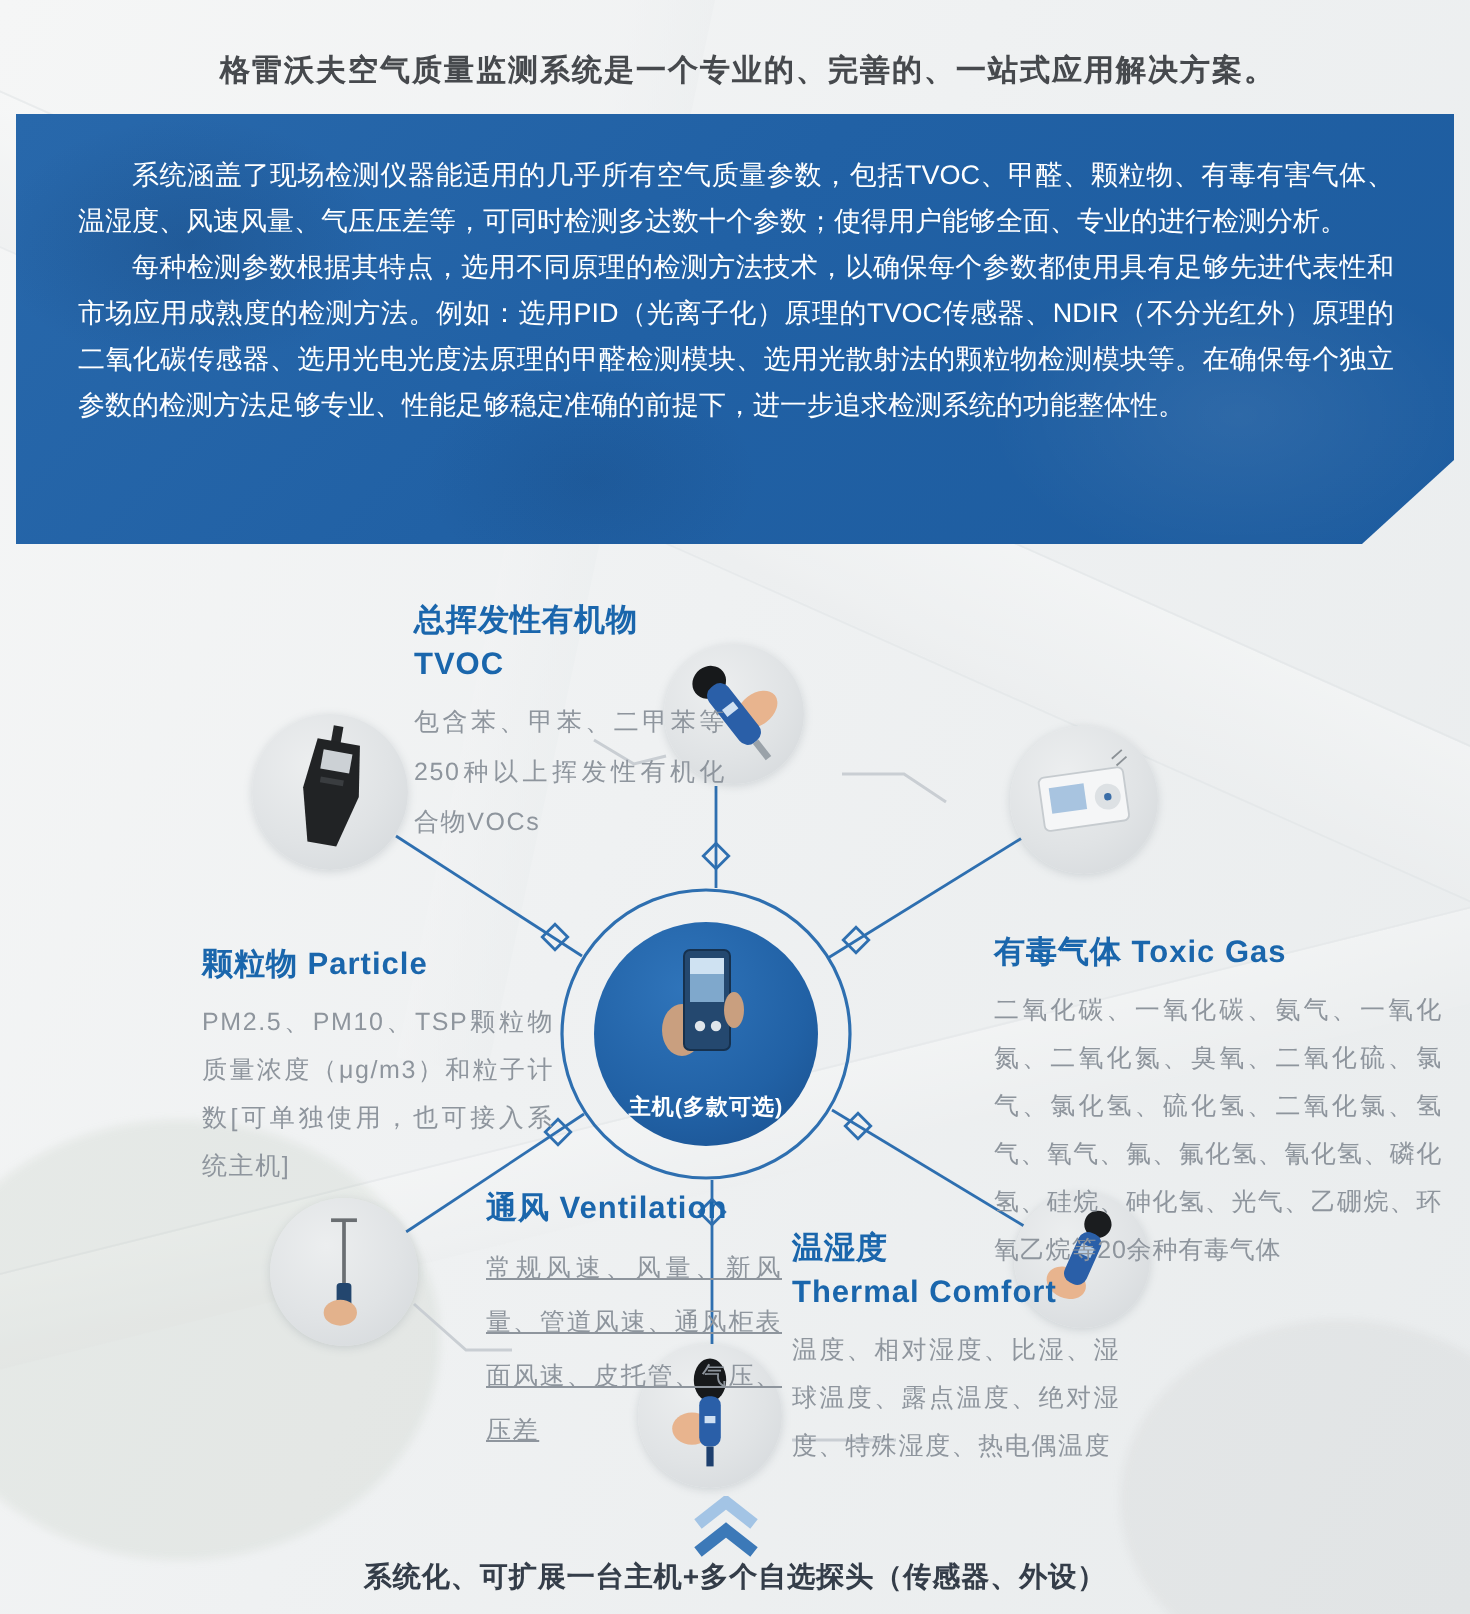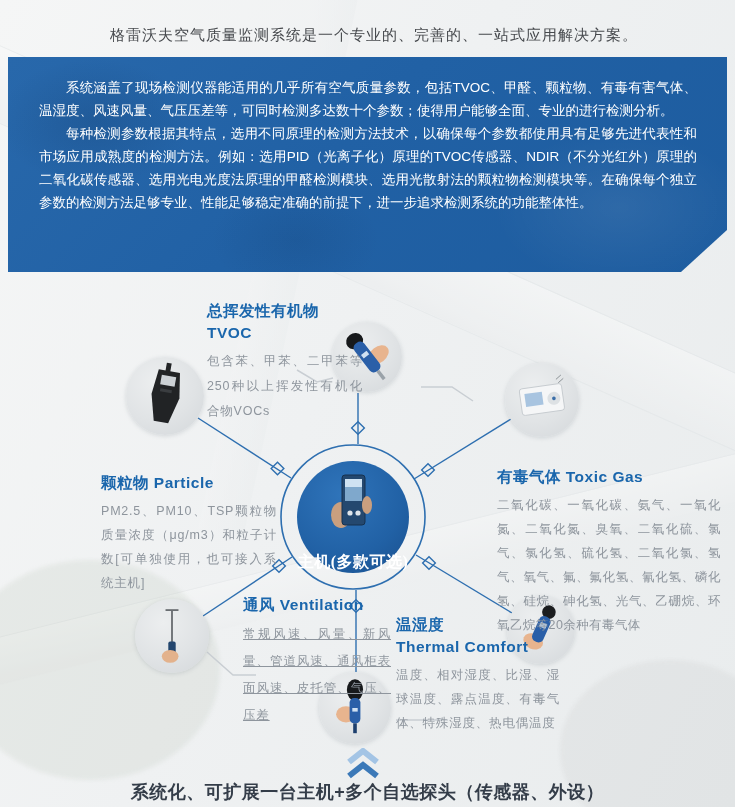--- a/index.html
+++ b/index.html
@@ -16,21 +16,21 @@
       background:linear-gradient(#f7f8f8,#edeff0);border-top:1px solid #e2e5e7;}
   .s3{left:260px;top:-60px;width:46px;height:600px;transform:rotate(12deg);
       background:linear-gradient(90deg,#f2f3f4,#eaedee);}
   .blob{position:absolute;border-radius:50%;filter:blur(2px);pointer-events:none;}
   .b1{left:-40px;top:560px;width:260px;height:220px;background:rgba(150,165,140,.12);}
   .b2{left:40px;top:60px;width:200px;height:180px;background:rgba(140,155,135,.10);}
   .b3{left:560px;top:660px;width:220px;height:180px;background:rgba(170,175,172,.12);}
 
   .banner{
     position:absolute;left:110px;top:26px;font-size:15px;letter-spacing:1px;
-    color:#46494d;font-weight:400;
+    color:#46494d;font-weight:700;
   }
 
   .panel{
     position:absolute;left:8px;top:57px;width:719px;height:215px;
     background:linear-gradient(135deg,#2868ab 0%,#2161a5 45%,#1d5c9f 100%);
     clip-path:polygon(0 0,100% 0,100% calc(100% - 42px),calc(100% - 46px) 100%,0 100%);
     color:#ffffff;box-sizing:border-box;padding:19px 30px 0 31px;
   }
   .panel:before{content:"";position:absolute;inset:0;pointer-events:none;
     background:
@@ -45,21 +45,21 @@
     position:absolute;border-radius:50%;z-index:2;
     background:radial-gradient(circle at 38% 32%,#eceeef 0%,#e0e3e5 55%,#d3d7da 100%);
     box-shadow:0 1px 4px rgba(120,130,140,.25);
     display:flex;align-items:center;justify-content:center;
   }
   .hub{
     position:absolute;left:297px;top:461px;width:112px;height:112px;border-radius:50%;z-index:3;
     background:radial-gradient(circle at 40% 30%,#2f74ba 0%,#2161a5 60%,#194f8d 100%);
     display:flex;flex-direction:column;align-items:center;justify-content:flex-end;
   }
-  .hub-label{color:#ffffff;font-size:16px;font-weight:bold;letter-spacing:.5px;font-family:Liberation Serif, serif;}
+  .hub-label{color:#ffffff;font-size:11px;font-weight:bold;margin-bottom:12px;letter-spacing:.5px;}
   .hub svg{position:absolute;top:6px;left:16px;}
 
   .sec{position:absolute;z-index:4;}
   .sec-title{color:#1a66ac;font-weight:bold;font-size:15.5px;line-height:22px;letter-spacing:.5px;}
   .sec-body{color:#8e959d;font-size:12.5px;line-height:25px;letter-spacing:.8px;margin-top:5px;text-align:justify;}
   .sec-body .gapline{display:block;margin-top:2px;}
 
   .tvoc{left:207px;top:300px;width:156px;}
   .hcho{left:420px;top:300px;width:140px;}
   .hcho .sec-body div{margin-bottom:1px;}
@@ -68,21 +68,21 @@
   .toxic{left:497px;top:466px;width:224px;}
   .toxic .sec-body{line-height:24px;letter-spacing:.4px;}
   .vent{left:243px;top:594px;width:148px;}
   .vent .sec-body{line-height:27px;text-decoration:underline;}
   .thermal{left:396px;top:614px;width:164px;}
   .thermal .sec-body{line-height:24px;}
 
   .chevrons{position:absolute;left:344px;top:748px;z-index:4;}
   .footer{
     position:absolute;left:0;top:780px;width:735px;text-align:center;z-index:4;
-    color:#343d49;font-size:18px;font-weight:bold;letter-spacing:.5px;
+    color:#343d49;font-size:14px;font-weight:bold;letter-spacing:.5px;
   }
 </style>
 </head>
 <body>
 
 <div id="page">
 
   <div class="bg-stripe s1"></div>
   <div class="bg-stripe s2"></div>
   <div class="bg-stripe s3"></div>
@@ -219,21 +219,21 @@
   </div>
 
   <div class="sec vent">
     <div class="sec-title">通风 Ventilation</div>
     <div class="sec-body">常规风速、风量、新风量、管道风速、通风柜表面风速、皮托管、气压、压差</div>
   </div>
 
   <div class="sec thermal">
     <div class="sec-title">温湿度</div>
     <div class="sec-title">Thermal Comfort</div>
-    <div class="sec-body">温度、相对湿度、比湿、湿球温度、露点温度、有毒气体、特殊湿度、热电偶温度</div>
+    <div class="sec-body">温度、相对湿度、比湿、湿球温度、露点温度、绝对湿度、特殊湿度、热电偶温度</div>
   </div>
 
   <div class="chevrons">
     <svg width="38" height="32" viewBox="0 0 38 32">
       <polyline points="5,14 19,3 33,14" fill="none" stroke="#a3c4e5" stroke-width="6"></polyline>
       <polyline points="5,28 19,17 33,28" fill="none" stroke="#3c79b8" stroke-width="6"></polyline>
     </svg>
   </div>
   <div class="footer">系统化、可扩展一台主机+多个自选探头（传感器、外设）</div>
 

